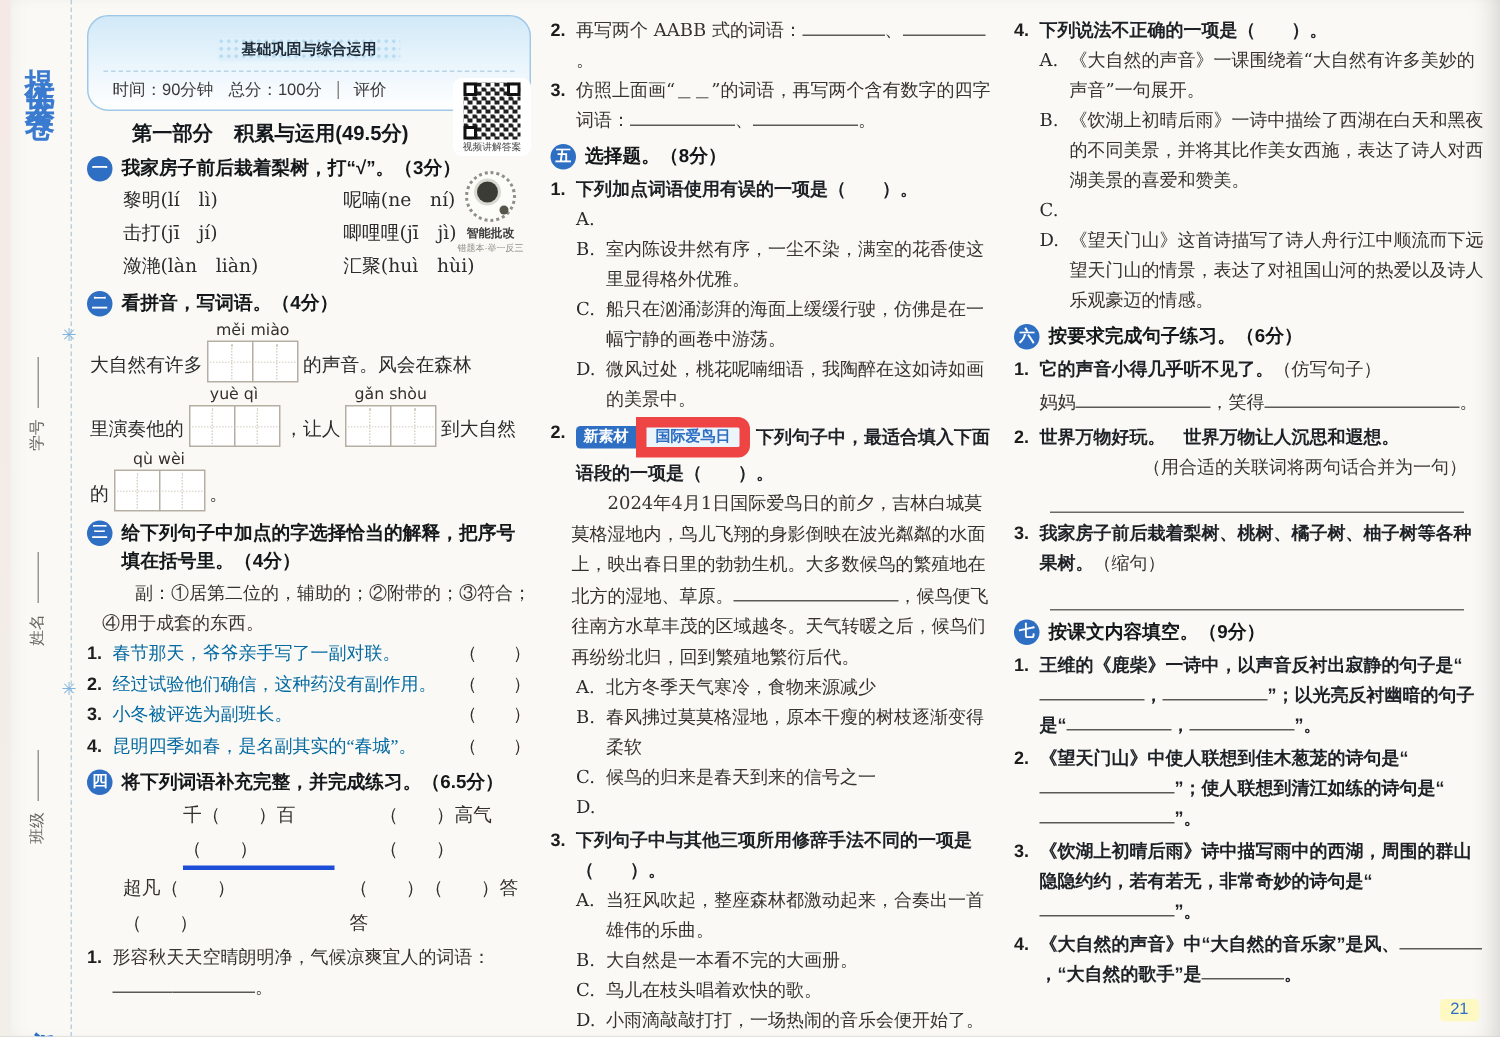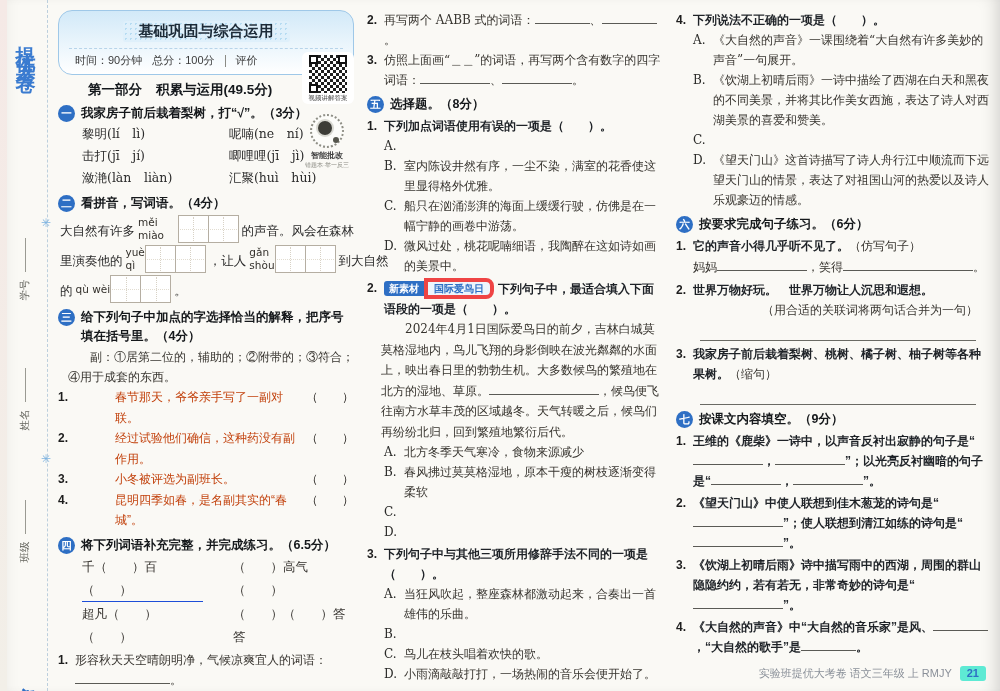--- a/index.html
+++ b/index.html
@@ -29,21 +29,21 @@
   .col1{width:296px;}
   .col2{width:296px;}
   .col3{flex:1;}
 
   
   .hbox{border:1.5px solid #9fc8e8;border-radius:14px;background:linear-gradient(#d2e9f8,#eaf5fc 52%,#ffffff);
         padding:7px 10px 5px;margin-bottom:4px;}
   .htitle{font-family:"Liberation Sans",sans-serif;font-weight:900;font-size:16.5px;color:#101418;
           text-align:center;letter-spacing:1px;}
   .hsubwrap{text-align:center;margin-top:3px;}
-  .hsub{display:inline-block;font-family:"Liberation Sans",sans-serif;font-weight:bold;font-size:15px;color:#1d2b38;
+  .hsub{display:inline-block;font-family:"Liberation Sans",sans-serif;font-weight:bold;font-size:10px;color:#1d2b38;
         background-color:#dff0fb;background-image:radial-gradient(#b6dcf2 1px, transparent 1px);background-size:5px 5px;
         padding:1px 16px;border-radius:3px;}
   .hmeta{display:flex;align-items:center;font-size:11px;color:#3a3a3a;border-top:1px dashed #b7d4ea;
          margin-top:6px;padding:4px 2px 1px 6px;font-family:"Liberation Sans",sans-serif;}
   .hmeta span{margin-right:10px;}
   .hdiv{width:1px;height:12px;background:#8b8b85;margin-right:10px;}
 
   .qrwrap{position:absolute;top:42px;right:0;width:48px;background:#fff;border-radius:6px;padding:3px 2px 1px;text-align:center;z-index:3;}
   .qr{width:38px;height:38px;margin:0 auto;position:relative;
       background:repeating-conic-gradient(#1f1f1f 0% 25%, #ffffff 25% 50%) 0 0/6px 6px;}
@@ -80,49 +80,49 @@
   .bl{display:inline-block;border-bottom:1px solid #5a5a55;height:13px;vertical-align:baseline;}
   .w40{width:40px;} .w55{width:55px;} .w70{width:70px;} .w90{width:90px;} .w110{width:110px;} .w130{width:130px;}
   .fl{border-bottom:1px solid #6a6a64;height:15px;margin:5px 16px 3px 24px;}
 
   
   .pyrow{display:flex;padding-left:24px;font-size:12.5px;line-height:22px;}
   .pyrow .a{flex:0 0 54%;}
   
   .wline{display:flex;align-items:flex-end;padding-left:2px;margin-top:2px;font-size:12.5px;}
   .wline .txt{line-height:24px;white-space:nowrap;}
-  .pygroup{display:inline-flex;flex-direction:row;align-items:center;margin:0 3px;}
+  .pygroup{display:inline-flex;flex-direction:column;align-items:center;margin:0 3px;}
   .py{font-size:10.5px;line-height:13px;color:#33302b;font-family:"DejaVu Sans",sans-serif;}
   .cells{display:flex;}
   .cell{width:29px;height:26px;border:1px solid #b5aea2;background:#fff;position:relative;margin-left:-1px;}
   .cell:first-child{margin-left:0;}
   .cell::before{content:"";position:absolute;left:50%;top:1px;bottom:1px;border-left:1px dotted #d8d2c6;}
   .cell::after{content:"";position:absolute;top:50%;left:1px;right:1px;border-top:1px dotted #e2ddd2;}
 
   .def{font-size:12px;line-height:20px;color:#37342f;padding-left:10px;text-indent:22px;margin-top:1px;}
   .citem{display:flex;font-size:12px;line-height:20.5px;}
-  .citem .t{flex:1;font-family:Liberation Sans, sans-serif;color:#c2410c;margin-left:40px;}
+  .citem .t{flex:1;font-family:Liberation Serif, serif;color:#0369a1;}
   .cparen{padding-left:4px;color:#33302c;}
 
   .wrow{display:flex;gap:30px;padding-left:24px;font-size:12.5px;line-height:23px;color:#33302c;}
-  .u{border-bottom:1px solid #1d4ed8;}
+  .u{border-bottom:3px solid #1d4ed8;margin-left:40px;}
 
   .badge-solid{display:inline-block;background:#2e6fc4;color:#fff;font-family:"Liberation Sans",sans-serif;
                font-weight:bold;font-size:10px;line-height:15px;padding:0 5px;border-radius:3px 0 0 3px;vertical-align:1px;}
-  .badge-outline{display:inline-block;background:#edf5fc;color:#2e6fc4;border:4px solid #ef4444;
+  .badge-outline{display:inline-block;background:#edf5fc;color:#2e6fc4;border:7px solid #ef4444;
                font-family:"Liberation Sans",sans-serif;font-weight:bold;font-size:10px;line-height:13px;
                padding:0 6px;border-radius:0 8px 8px 0;margin-right:4px;vertical-align:1px;}
   .passage{font-size:12px;line-height:20.5px;color:#35322c;text-indent:24px;padding-left:14px;padding-right:2px;}
 
   .noteline{font-size:12px;line-height:20px;color:#37342f;text-align:right;padding-right:14px;}
-  .note{color:#37342f;font-weight:normal;font-family:Liberation Serif, serif;}
+  .note{color:#37342f;font-weight:normal;font-family:Liberation Mono, monospace;}
 
   .footer{position:absolute;right:6px;bottom:6px;font-size:11px;color:#8a9099;
           font-family:"Liberation Sans",sans-serif;display:flex;align-items:center;gap:8px;}
-  .pagebadge{background:#5eead4;color:#2e6fc4;font-weight:bold;padding:0 7px;border-radius:3px;line-height:15px;}
+  .pagebadge{background:#fef9c3;color:#2e6fc4;font-weight:normal;padding:0 7px;border-radius:3px;line-height:15px;}
   .mt2{margin-top:2px;}
 </style>
 </head>
 <body>
 
 <div class="page">
   <div class="edge"></div>
 
   <div class="sidebar">
     <div class="brand">提优大考卷</div>
@@ -333,35 +333,37 @@
       <div class="opt">
           <span class="optk">A.</span>
           <span class="flow">北方冬季天气寒冷，食物来源减少</span>
         </div>
       <div class="opt">
           <span class="optk">B.</span>
           <span class="flow">春风拂过莫莫格湿地，原本干瘦的树枝逐渐变得柔软</span>
         </div>
       <div class="opt">
           <span class="optk">C.</span>
+          <span class="flow">候鸟的归来是春天到来的信号之一</span>
         </div>
       <div class="opt">
           <span class="optk">D.</span>
         </div>
 
       <div class="row mt2">
         <span class="n">3.</span>
         <span class="flow bstem">下列句子中与其他三项所用修辞手法不同的一项是（　　）。</span>
       </div>
       <div class="opt">
           <span class="optk">A.</span>
           <span class="flow">当狂风吹起，整座森林都激动起来，合奏出一首雄伟的乐曲。</span>
         </div>
       <div class="opt">
           <span class="optk">B.</span>
+          <span class="flow">大自然是一本看不完的大画册。</span>
         </div>
       <div class="opt">
           <span class="optk">C.</span>
           <span class="flow">鸟儿在枝头唱着欢快的歌。</span>
         </div>
       <div class="opt">
           <span class="optk">D.</span>
           <span class="flow">小雨滴敲敲打打，一场热闹的音乐会便开始了。</span>
         </div>
     </div>
@@ -425,18 +427,17 @@
       <div class="row mt2">
         <span class="n">3.</span>
         <span class="flow bstem"><span>《饮湖上初晴后雨》诗中描写雨中的西湖，周围的群山隐隐约约，若有若无，非常奇妙的诗句是“</span><span class="bl w90"></span><span>”。</span></span>
       </div>
       <div class="row mt2">
         <span class="n">4.</span>
         <span class="flow bstem"><span>《大自然的声音》中“大自然的音乐家”是风、</span><span class="bl w55"></span><span>，</span><span>“大自然的歌手”是</span><span class="bl w55"></span><span>。</span></span>
       </div>
 
       <div class="footer">
-        <span>实验班提优大考卷 语文三年级 上 RMJY</span>
         <span class="pagebadge">21</span>
       </div>
     </div>
   </div>
 </div>
 
 </body></html>

